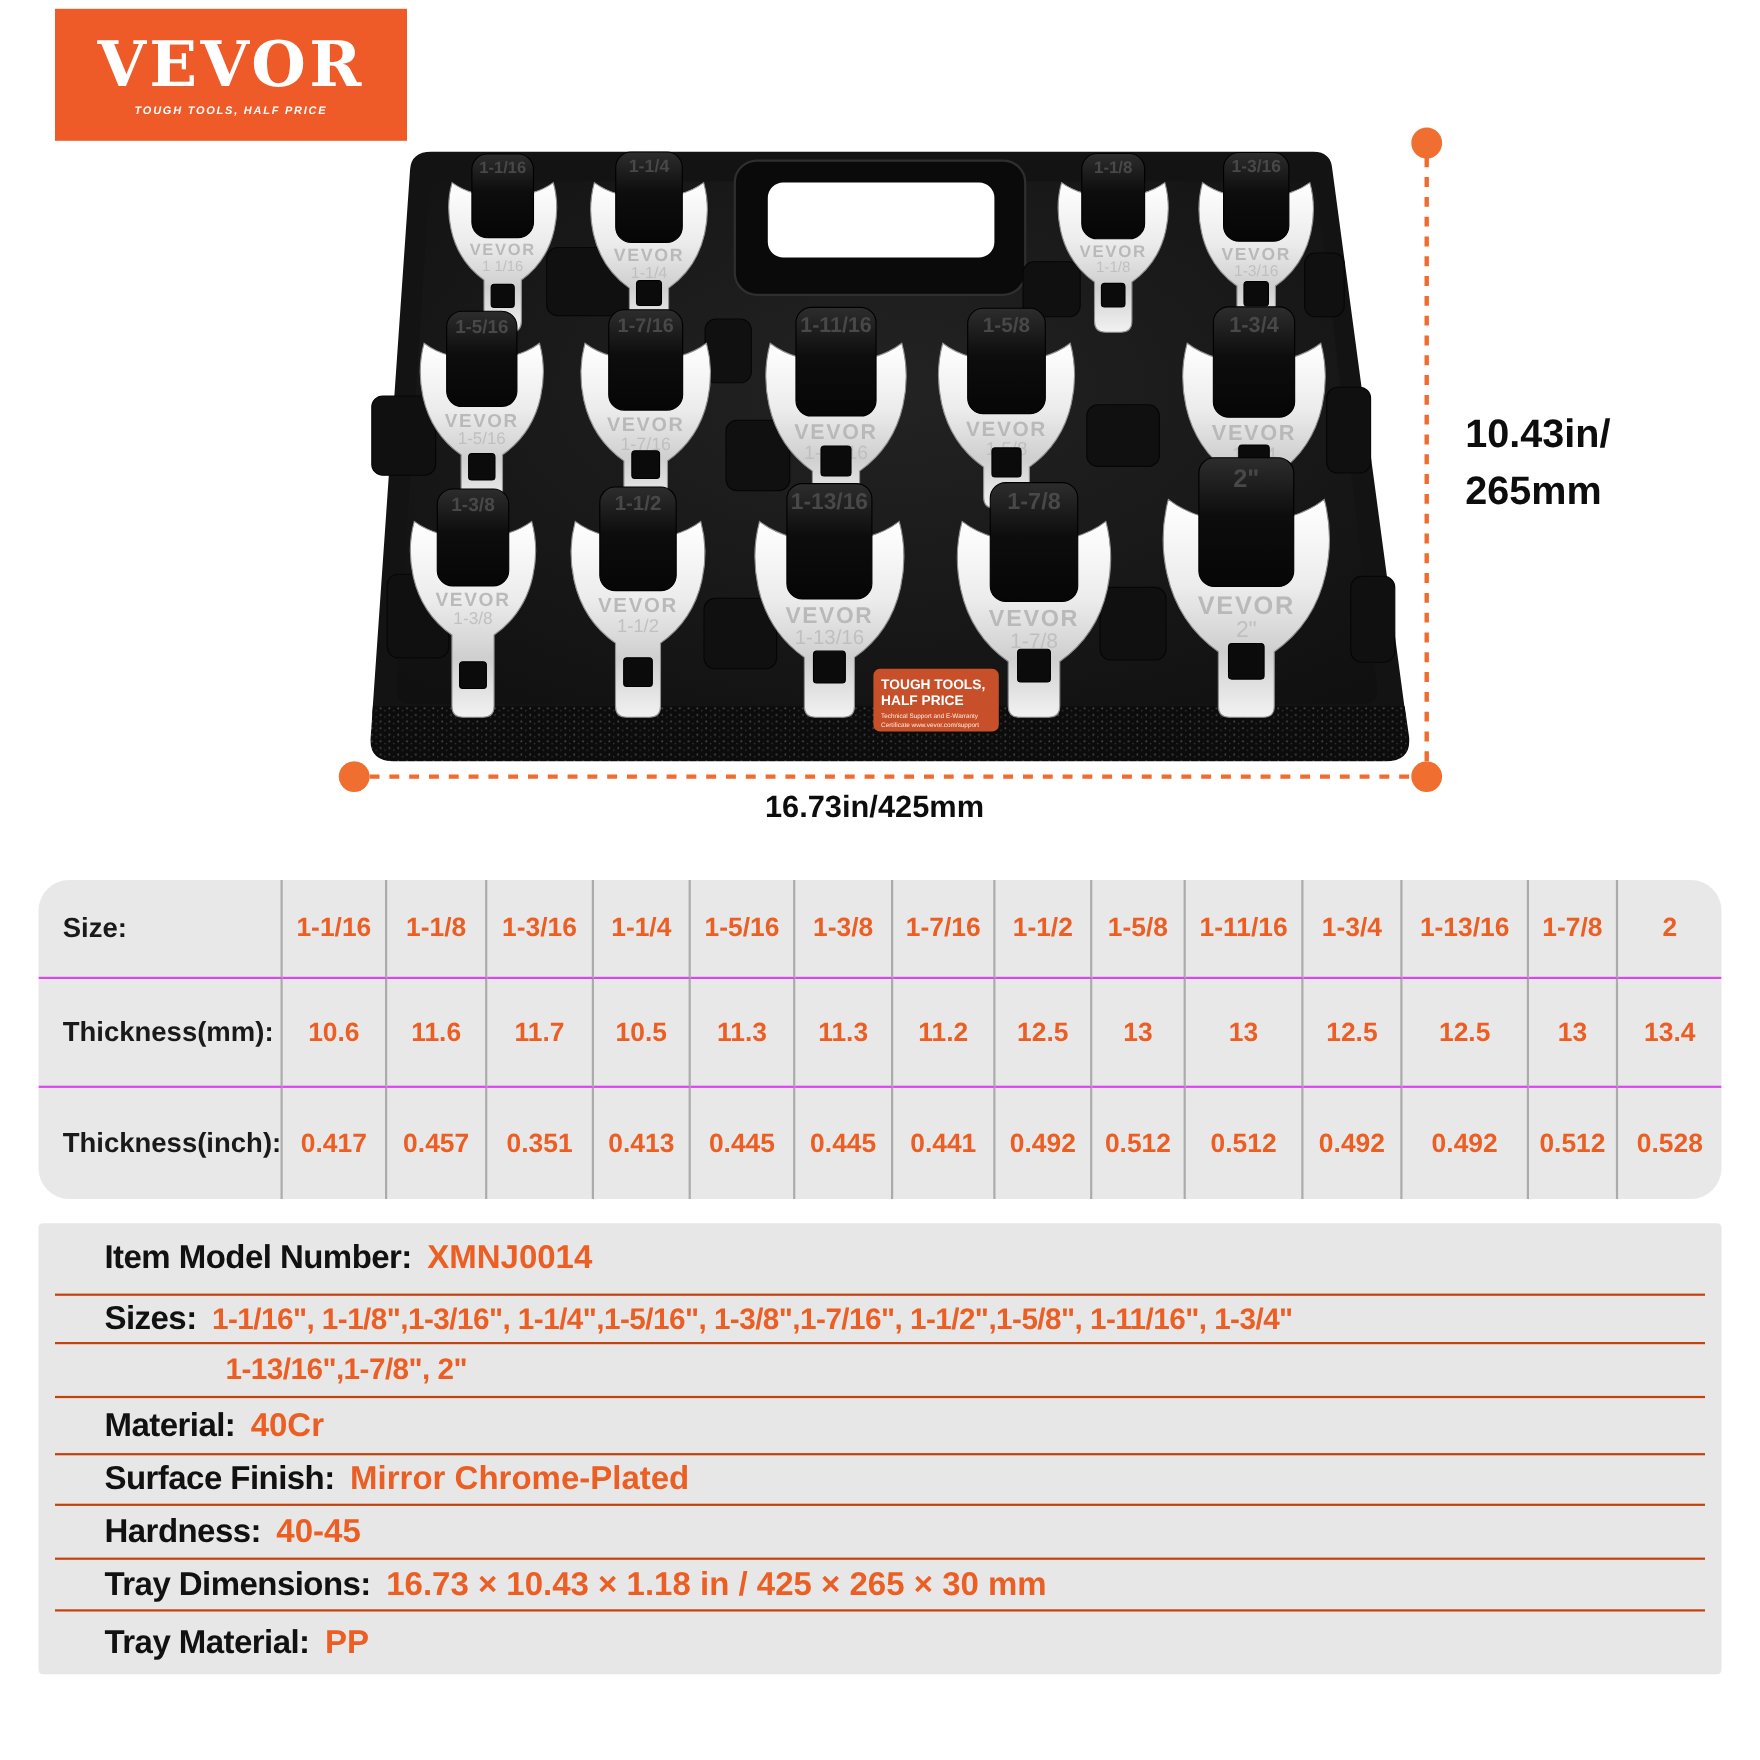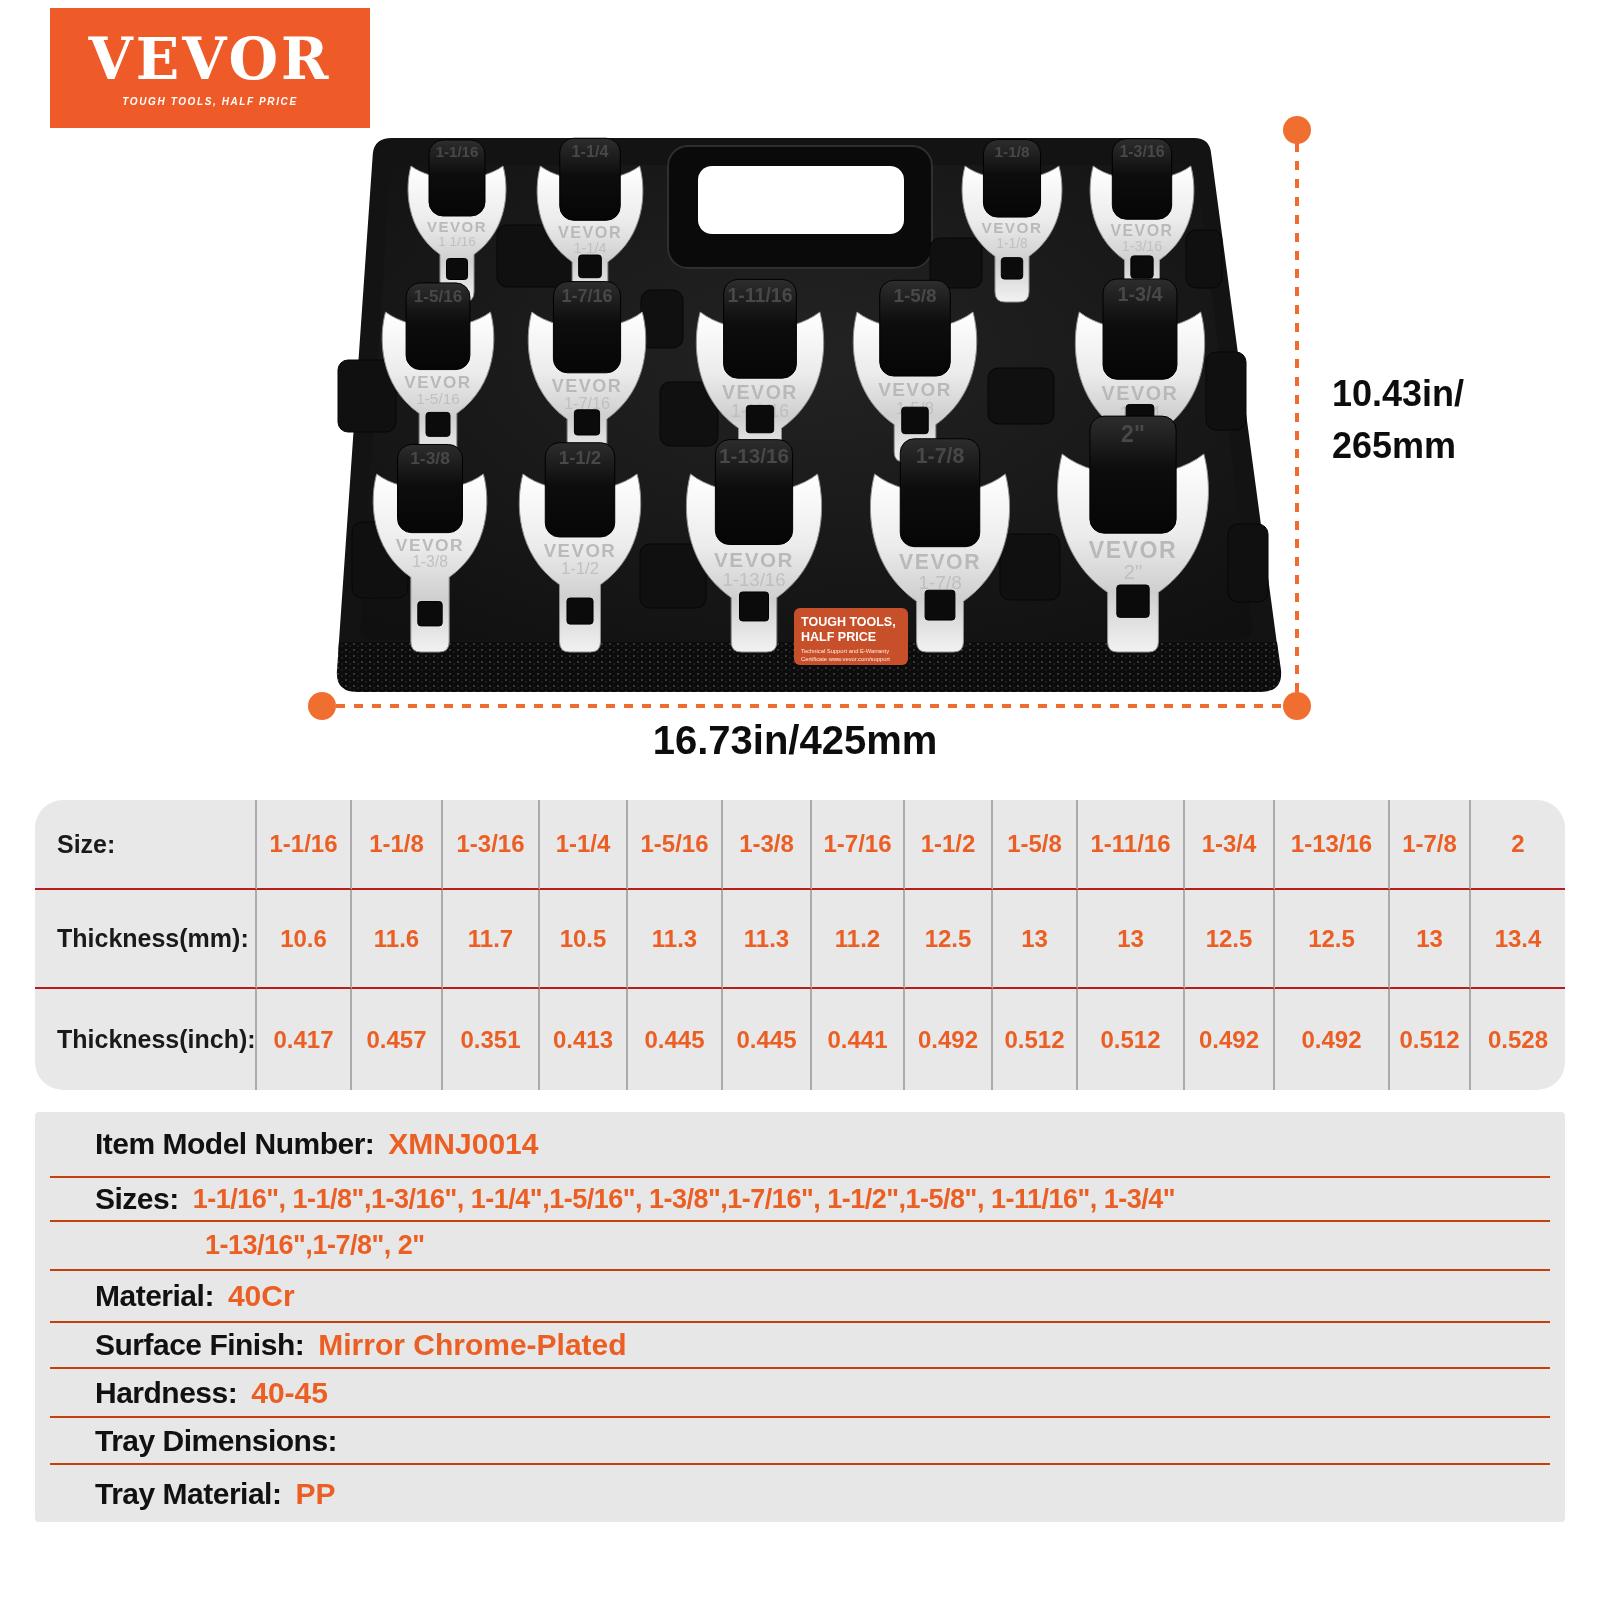--- a/index.html
+++ b/index.html
@@ -8,28 +8,28 @@
   
   .logo{position:absolute;left:50px;top:8px;width:320px;height:120px;background:#ee5a28;
         display:flex;flex-direction:column;align-items:center;justify-content:center;}
   .logo .word{font-family:"DejaVu Serif",serif;font-weight:700;color:#fff;font-size:57px;
         letter-spacing:3px;line-height:1;}
   .logo .tag{color:#fff;font-weight:700;font-size:10px;letter-spacing:1.6px;margin-top:9px;font-style:italic;}
   
   .photo-svg{position:absolute;left:0;top:0;}
   .dim-right{position:absolute;left:1332px;top:368px;font-size:36px;font-weight:700;color:#0d0d0d;line-height:52px;}
   .dim-bottom{position:absolute;left:545px;top:718px;width:500px;text-align:center;
-        font-size:40px;font-weight:700;color:#0d0d0d;}
+        font-size:28px;font-weight:700;color:#0d0d0d;}
   
   .size-table{position:absolute;left:35px;top:800px;width:1530px;height:290px;background:#e8e8e8;
         border-radius:28px;overflow:hidden;display:grid;
         grid-template-columns:222px 95px 91px 97px 88px 95px 89px 93px 88px 85px 107px 90px 115px 81px 94px;
         grid-template-rows:90px 99px 101px;}
   .size-table .cell{display:flex;align-items:center;justify-content:center;
-        font-size:24px;font-weight:700;color:#ec5f24;border-right:2px solid #ababab;border-bottom:2px solid #b91c1c;}
+        font-size:24px;font-weight:700;color:#ec5f24;border-right:2px solid #ababab;border-bottom:2px solid #d946ef;}
   .size-table .cell.lastcol{border-right:none;}
   .size-table .cell.lastrow{border-bottom:none;}
   .size-table .rowlabel{justify-content:flex-start;padding-left:22px;color:#1a1a1a;font-size:25px;}
   
   .spec-panel{position:absolute;left:35px;top:1112px;width:1530px;height:410px;background:#e7e7e7;
         border-radius:4px;padding:0 15px;box-sizing:border-box;}
   .spec-row{position:relative;display:flex;align-items:center;padding-left:45px;box-sizing:border-box;}
   .spec-row + .spec-row{border-top:2px solid #c2410c;}
   .spec-row .lbl{font-size:30px;font-weight:700;color:#111;letter-spacing:-0.5px;margin-right:14px;white-space:nowrap;}
   .spec-row .val{font-size:30px;font-weight:700;color:#ec5f24;white-space:nowrap;}
@@ -385,20 +385,21 @@
       <div class="spec-row" style="height: 46px;">
         <span class="lbl">Surface Finish:</span>
         <span class="val">Mirror Chrome-Plated</span>
       </div>
       <div class="spec-row" style="height: 49px;">
         <span class="lbl">Hardness:</span>
         <span class="val">40-45</span>
       </div>
       <div class="spec-row" style="height: 47px;">
         <span class="lbl">Tray Dimensions:</span>
+        <span class="val">16.73 × 10.43 × 1.18 in /  425 × 265 × 30 mm</span>
       </div>
       <div class="spec-row" style="height: 59px;">
         <span class="lbl">Tray Material:</span>
         <span class="val">PP</span>
       </div>
     </div>
 
 </div>
 
 </body></html>

